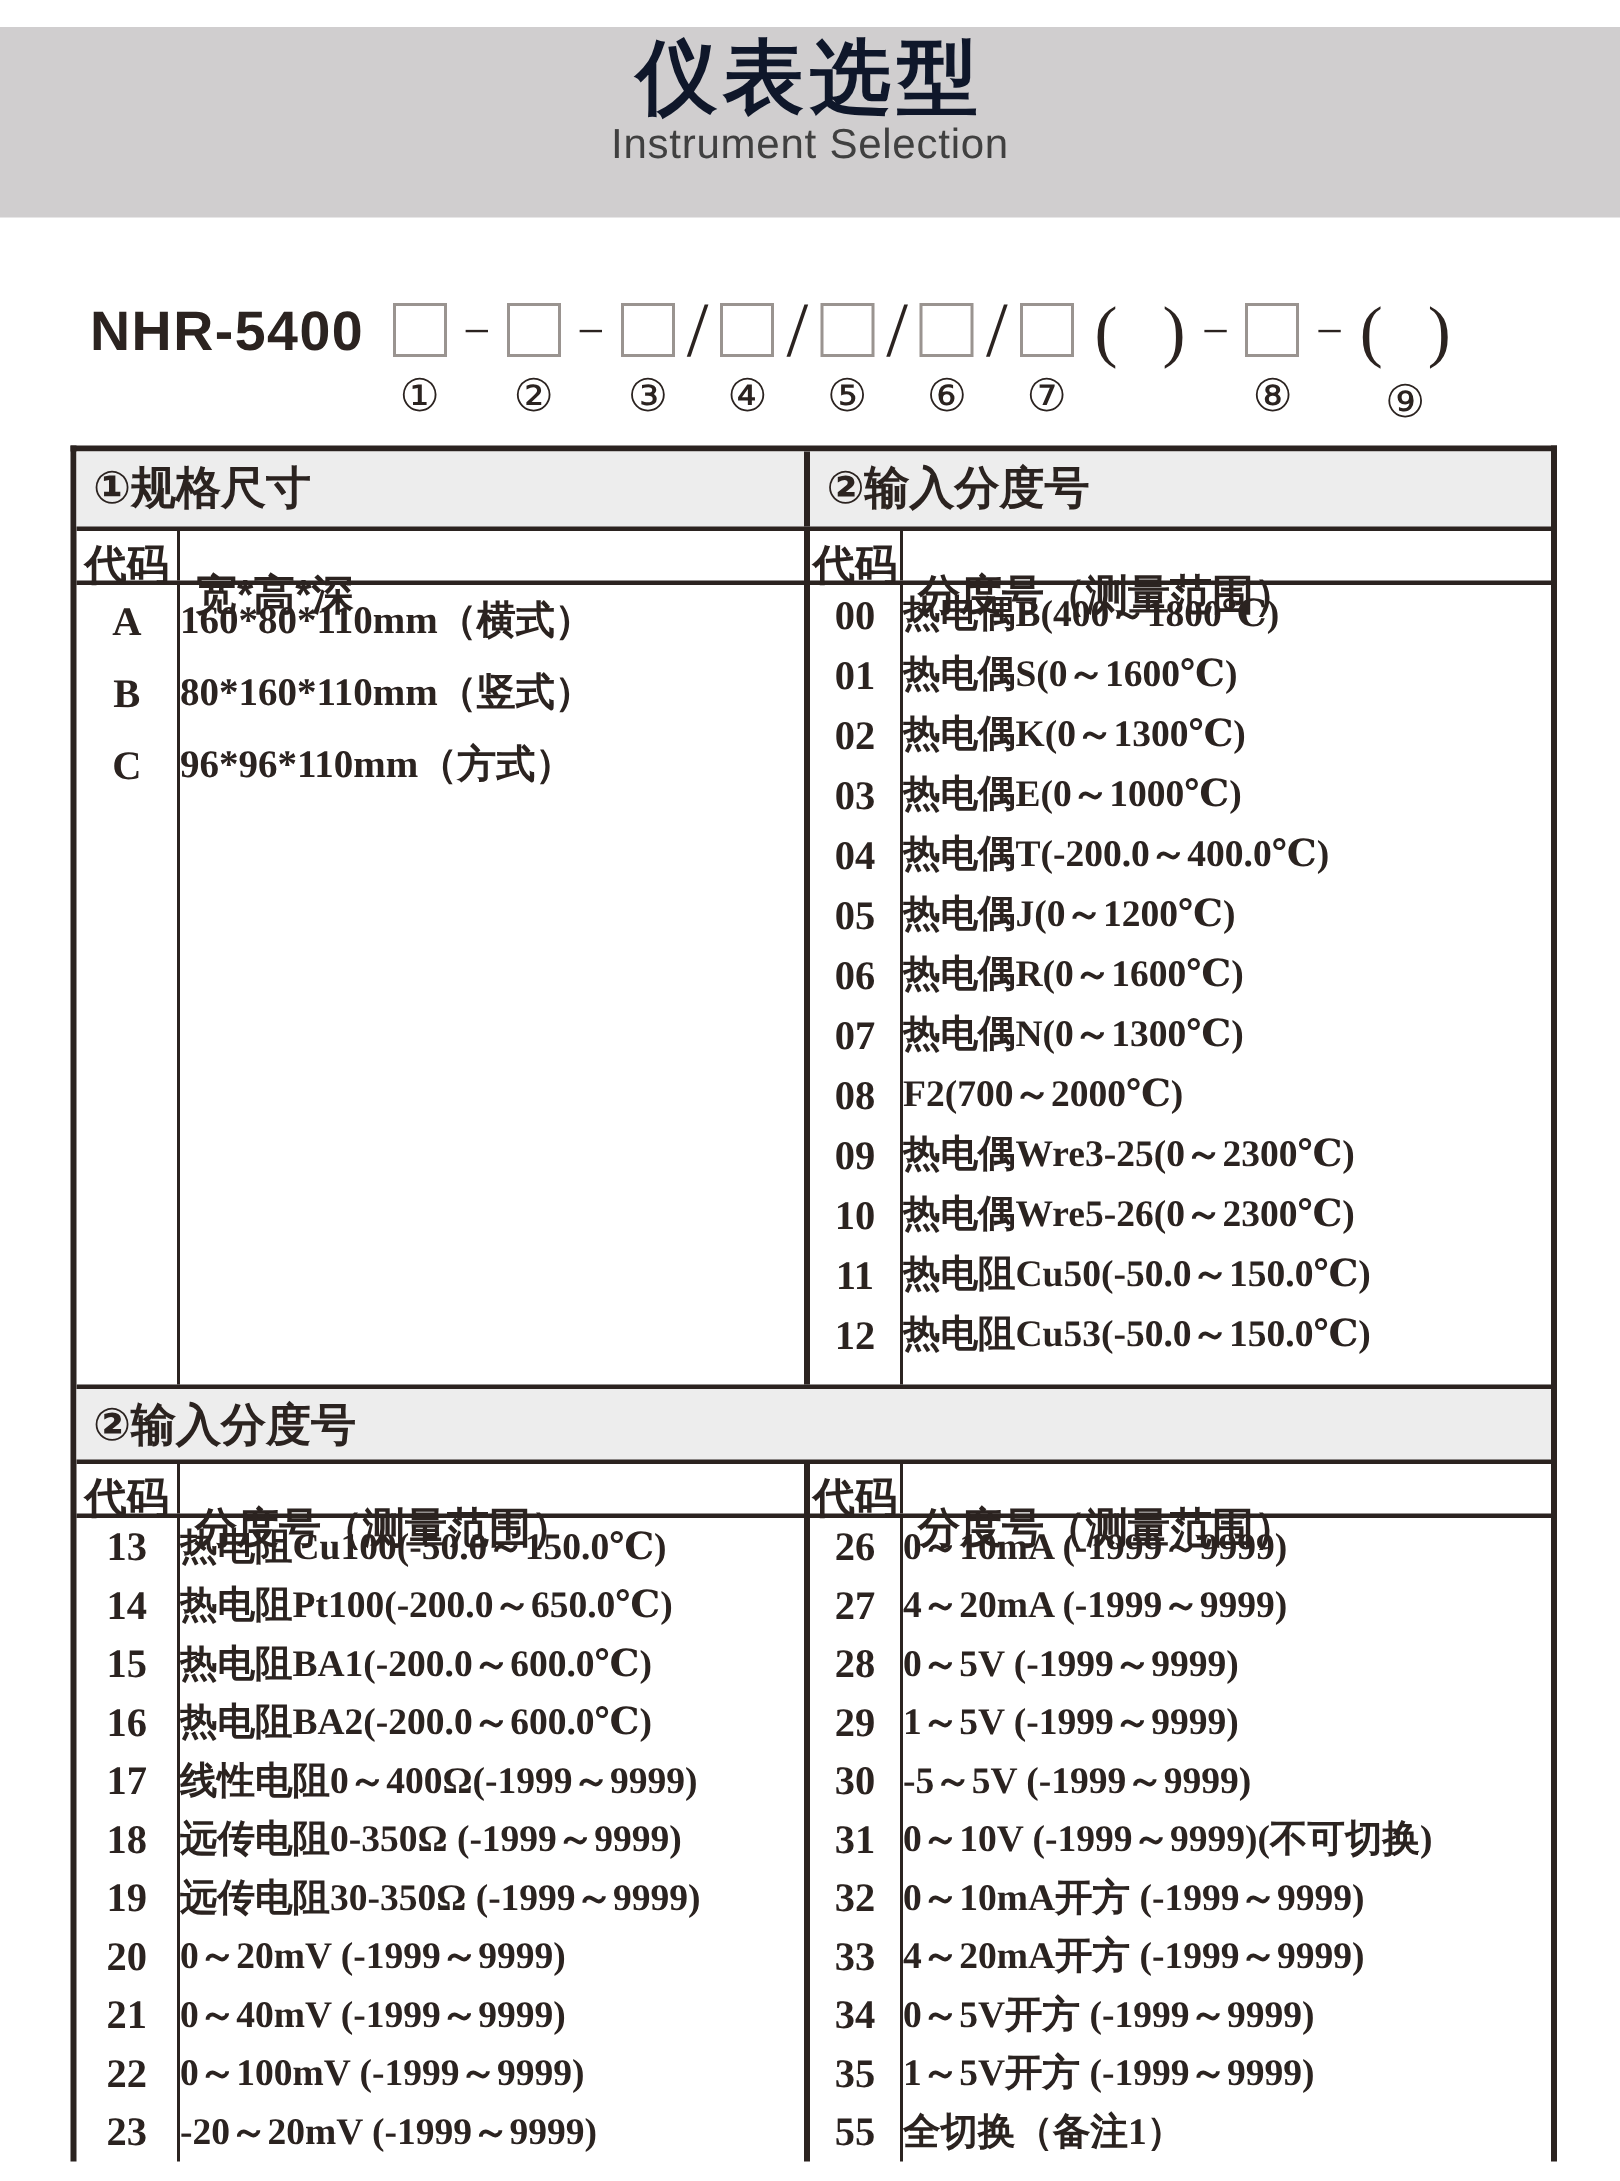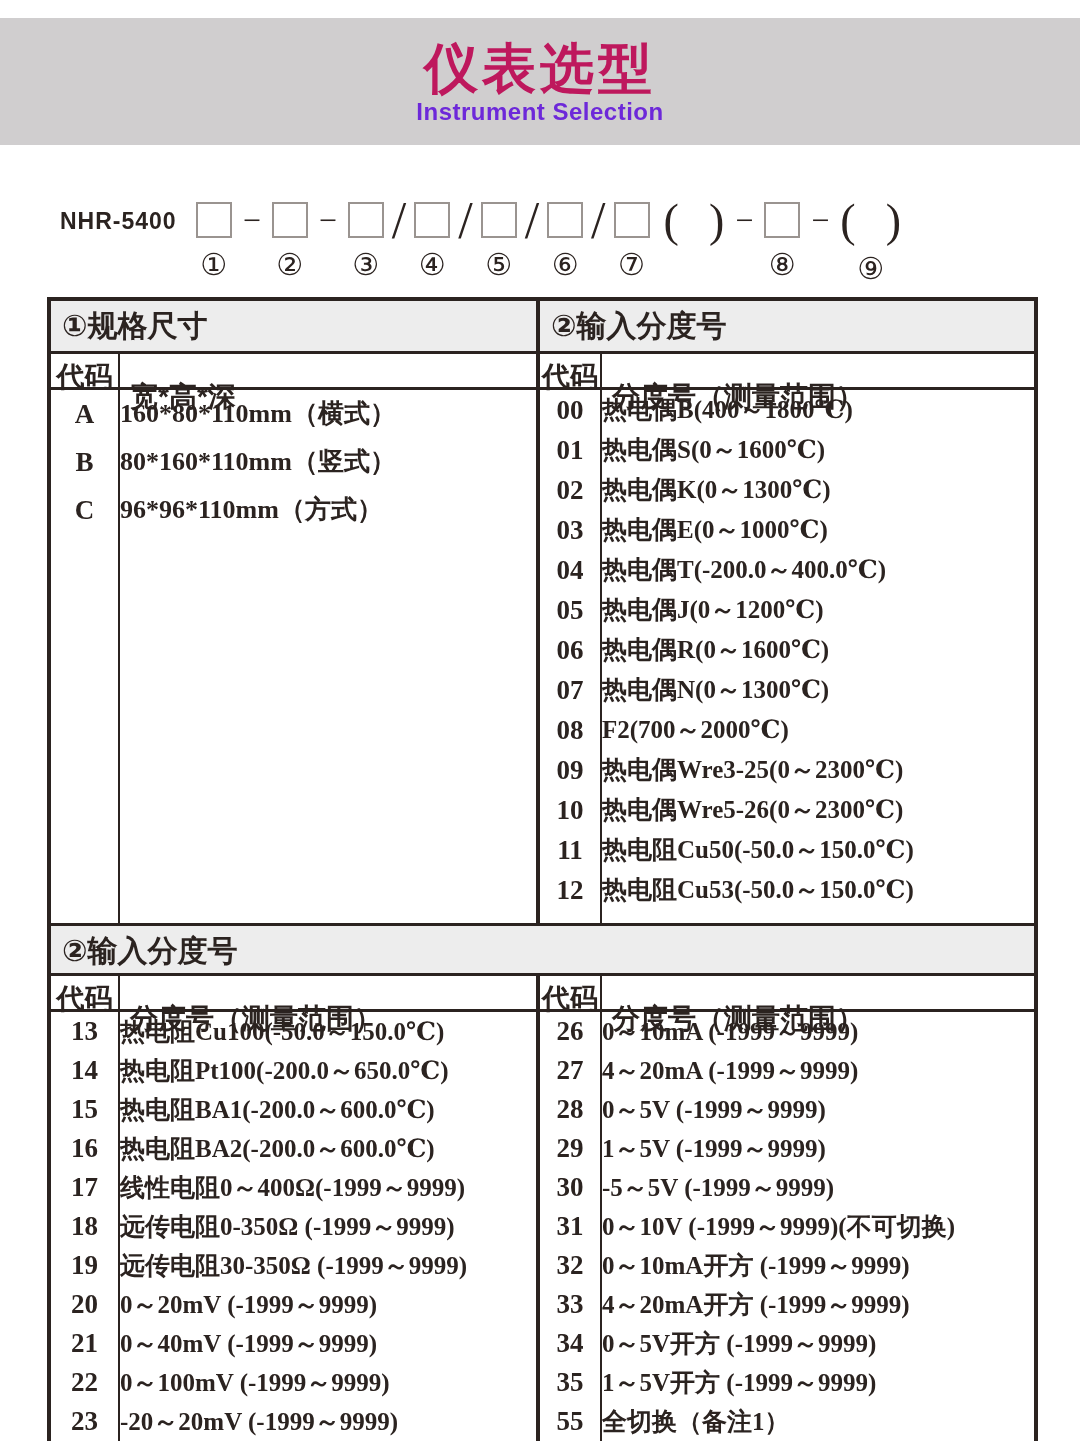--- a/index.html
+++ b/index.html
@@ -15,33 +15,33 @@
   body{
     width:1080px;height:1454px;position:relative;overflow:hidden;
     font-family:var(--sans);color:var(--ink);
   }
   
   .banner{
     position:absolute;left:0;top:18px;width:1080px;height:127px;
     background:var(--banner-bg);text-align:center;
   }
   .banner .title{
-    margin-top:20px;font-size:54px;line-height:60px;font-weight:700;
-    letter-spacing:4px;color:#be185d;
+    margin-top:4px;font-size:54px;line-height:60px;font-weight:700;
+    letter-spacing:4px;color:#0f172a;
   }
   .banner .subtitle{
-    font-size:24px;line-height:28px;font-weight:700;color:#6d28d9;letter-spacing:.5px;
+    font-size:28px;line-height:28px;font-weight:400;color:#404040;letter-spacing:.5px;
   }
   
   .model{
     position:absolute;left:60px;top:200px;
     display:flex;align-items:flex-start;
   }
   .model .prefix{
-    font-size:23px;line-height:42px;font-weight:700;letter-spacing:1px;margin-right:12px;
+    font-size:37px;line-height:42px;font-weight:700;letter-spacing:1px;margin-right:12px;
   }
   .seg{display:flex;flex-direction:column;align-items:center;margin:0 7px;}
   .seg .box{
     width:36px;height:36px;border:2px solid var(--box-border);background:#fff;margin-top:2px;
   }
   .seg .glyph{
     font-family:var(--serif);font-size:46px;line-height:42px;font-weight:400;
     display:flex;align-items:center;
   }
   .seg .pgap{display:inline-block;width:30px;}

